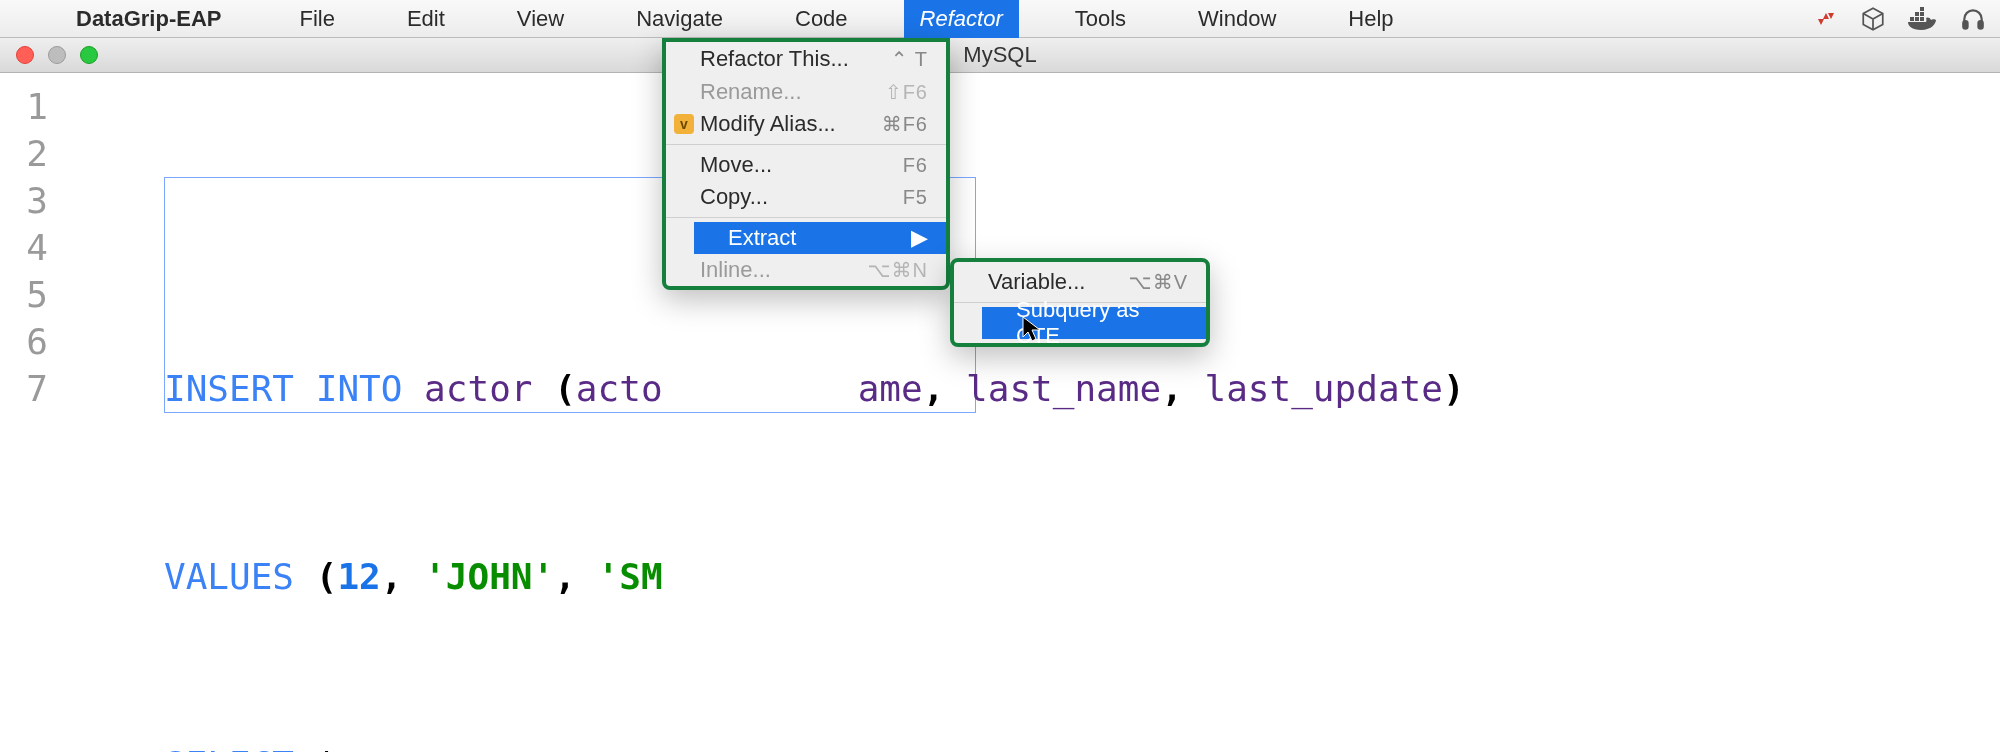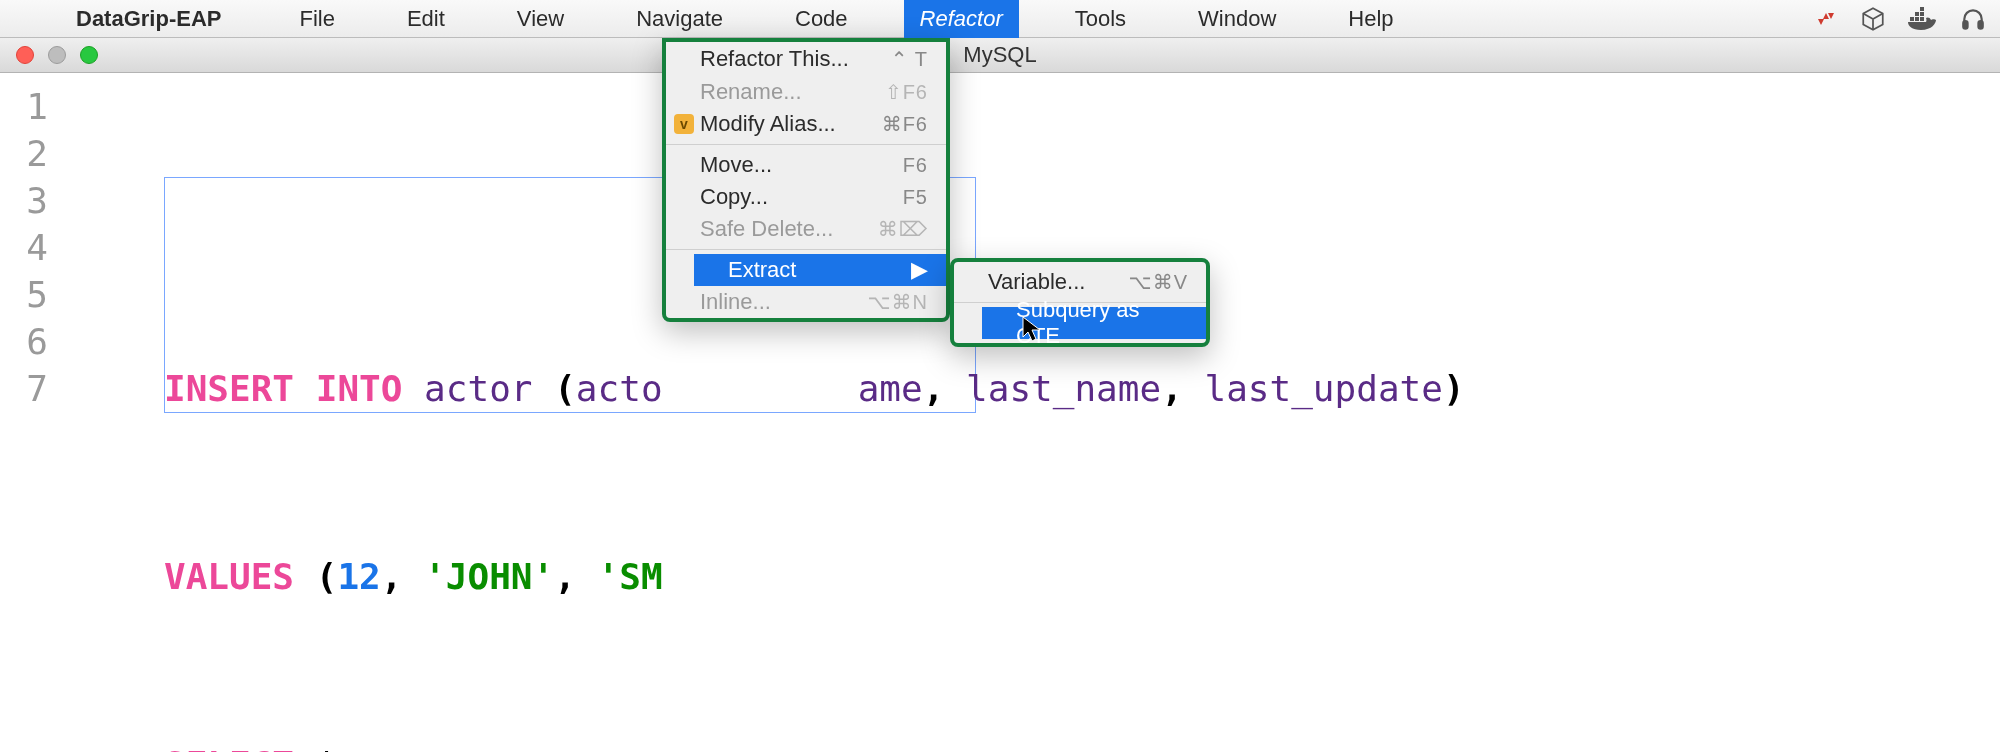--- a/index.html
+++ b/index.html
@@ -69,21 +69,21 @@
   .code-line { height: 47px; padding-left: 94px; position: relative; }
 
   
   .selection-box {
     position: absolute;
     border: 1px solid #7aa7ff;
     pointer-events: none;
   }
 
   
-  .kw   { color: #ec4899; font-weight: 700; }          
+  .kw   { color: #3b82f6; font-weight: 400; }          
   .ident{ color: #5a2b86; font-weight: 400; }          
   .num  { color: #1a74e8; font-weight: 700; }          
   .str  { color: #098d00; font-weight: 700; }          
   .p    { color: #000; font-weight: 700; }             
 
   
   .menu-panel {
     position: absolute;
     background: #efefef;
     border: 4px solid #15803d;
@@ -232,24 +232,20 @@
   </div>
   <div class="menu-sep"></div>
   <div class="menu-row">
     <span>Move...</span>
     <span class="shortcut">F6</span>
   </div>
   <div class="menu-row">
     <span>Copy...</span>
     <span class="shortcut">F5</span>
   </div>
-  <div class="menu-row disabled">
-    <span>Safe Delete...</span>
-    <span class="shortcut">⌘⌦</span>
-  </div>
   <div class="menu-sep"></div>
   <div class="menu-row highlight">
     <span>Extract</span>
     <span class="arrow">▶</span>
   </div>
   <div class="menu-row disabled">
     <span>Inline...</span>
     <span class="shortcut">⌥⌘N</span>
   </div>
 </div>

